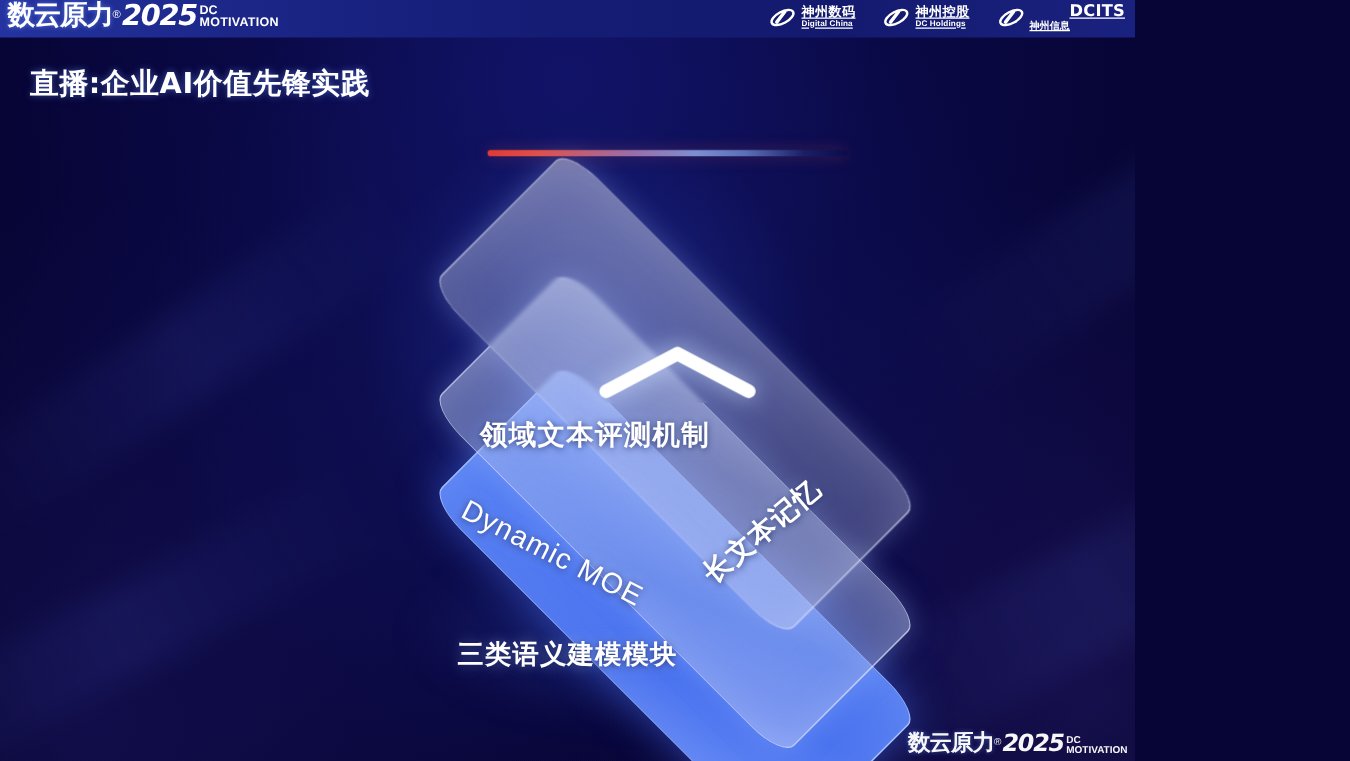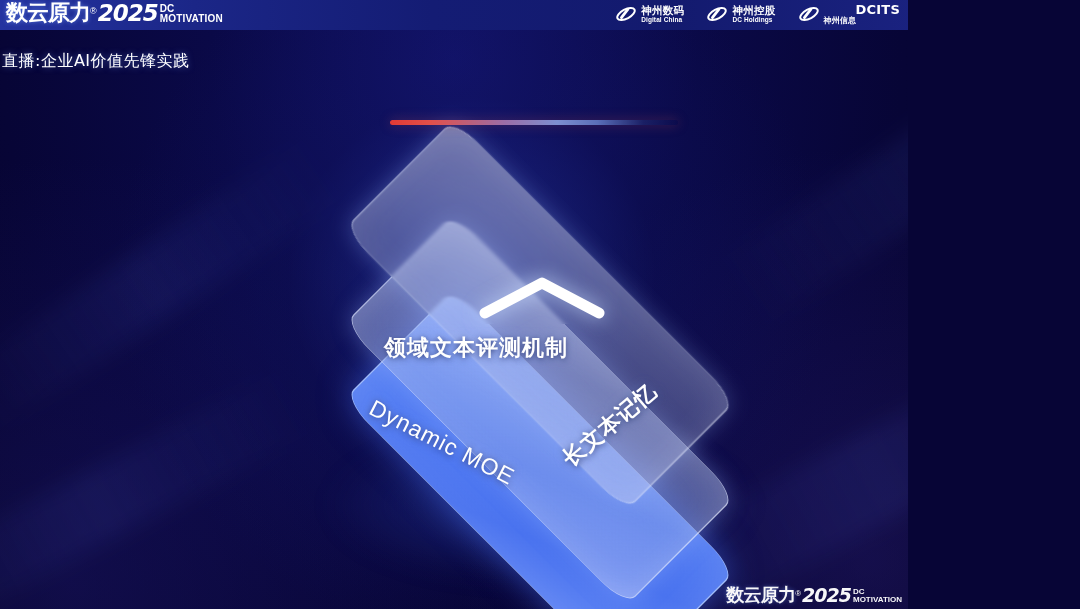--- a/index.html
+++ b/index.html
@@ -43,34 +43,34 @@
   #brand-logo .reg{ font-size:9px; line-height:16px; margin:0 1px 6px 0;}
   #brand-logo .yr{
     font-size:23px; font-weight:bold; font-style:italic; letter-spacing:-1px; line-height:24px;
     font-family:"DejaVu Sans","Liberation Sans",sans-serif;
   }
   #brand-logo .dcmot{ margin-left:2px; line-height:1; padding-bottom:1px;}
   #brand-logo .dc{ display:block; font-size:10px; font-weight:bold; letter-spacing:0;}
   #brand-logo .mot{ display:block; font-size:10px; font-weight:bold; letter-spacing:.2px;}
 
   #subtitle{
-    position:absolute; left:2px; top:51px; z-index:8;
-    font-family:"DejaVu Sans","Liberation Sans",sans-serif;
-    font-size:16px; font-weight:normal; color:#ffffff; letter-spacing:.5px;
+    position:absolute; left:24px; top:51px; z-index:8;
+    font-family:"DejaVu Sans","Liberation Sans",sans-serif;
+    font-size:23px; font-weight:bold; color:#ffffff; letter-spacing:.5px;
     text-shadow:0 0 6px rgba(110,150,255,.55);
     white-space:nowrap;
   }
 
   
   #partner-logos{
     position:absolute; right:8px; top:3px; display:flex; gap:22px; align-items:center; z-index:8;
   }
   .plogo{ display:flex; align-items:center; gap:4px; color:#fff;}
   .plogo .swirl{ width:22px; height:22px; flex:0 0 22px;}
-  .plogo .ptext{ line-height:1; display:flex; flex-direction:column; justify-content:center;}
+  .plogo .ptext{ line-height:1; display:flex; flex-direction:column; justify-content:center;text-decoration:underline;}
   .plogo .pcn{ font-family:"DejaVu Sans","Liberation Sans",sans-serif; font-size:10.5px; font-weight:bold; letter-spacing:.3px; white-space:nowrap;}
   .plogo .pen{ font-size:6.5px; font-weight:bold; letter-spacing:.1px; white-space:nowrap; margin-top:1px;}
   .plogo.dcits .pcn{ font-size:13px; letter-spacing:.2px;padding-left:32px;}
   .plogo.dcits .pen{ font-size:8px; font-family:"DejaVu Sans","Liberation Sans",sans-serif;}
 
   
   #epag-title{
     position:absolute; left:332px; top:55px; z-index:7;
     font-family:"DejaVu Sans","Liberation Sans",sans-serif;
     font-size:27px; font-weight:bold; white-space:nowrap; letter-spacing:.5px;
@@ -275,20 +275,21 @@
       </div>
   </div>
 
   <svg id="chevron-icon" viewBox="0 0 130 44">
     <path d="M8 38 L65 8 L122 38" fill="none" stroke="#ffffff" stroke-width="11" stroke-linecap="round" stroke-linejoin="round"></path>
   </svg>
 
   <div class="lbl" id="label-top">领域文本评测机制</div>
   <div class="lbl" id="label-moe">Dynamic MOE</div>
   <div class="lbl" id="label-mem">长文本记忆</div>
+  <div class="lbl" id="label-bot">三类语义建模模块</div>
 
   <div id="watermark">
     <span class="cn">数云原力</span>
     <span class="reg">®</span>
     <span class="yr">2025</span>
     <span class="dcmot">
       <span class="dc">DC</span>
       <span class="mot">MOTIVATION</span>
     </span>
   </div>

